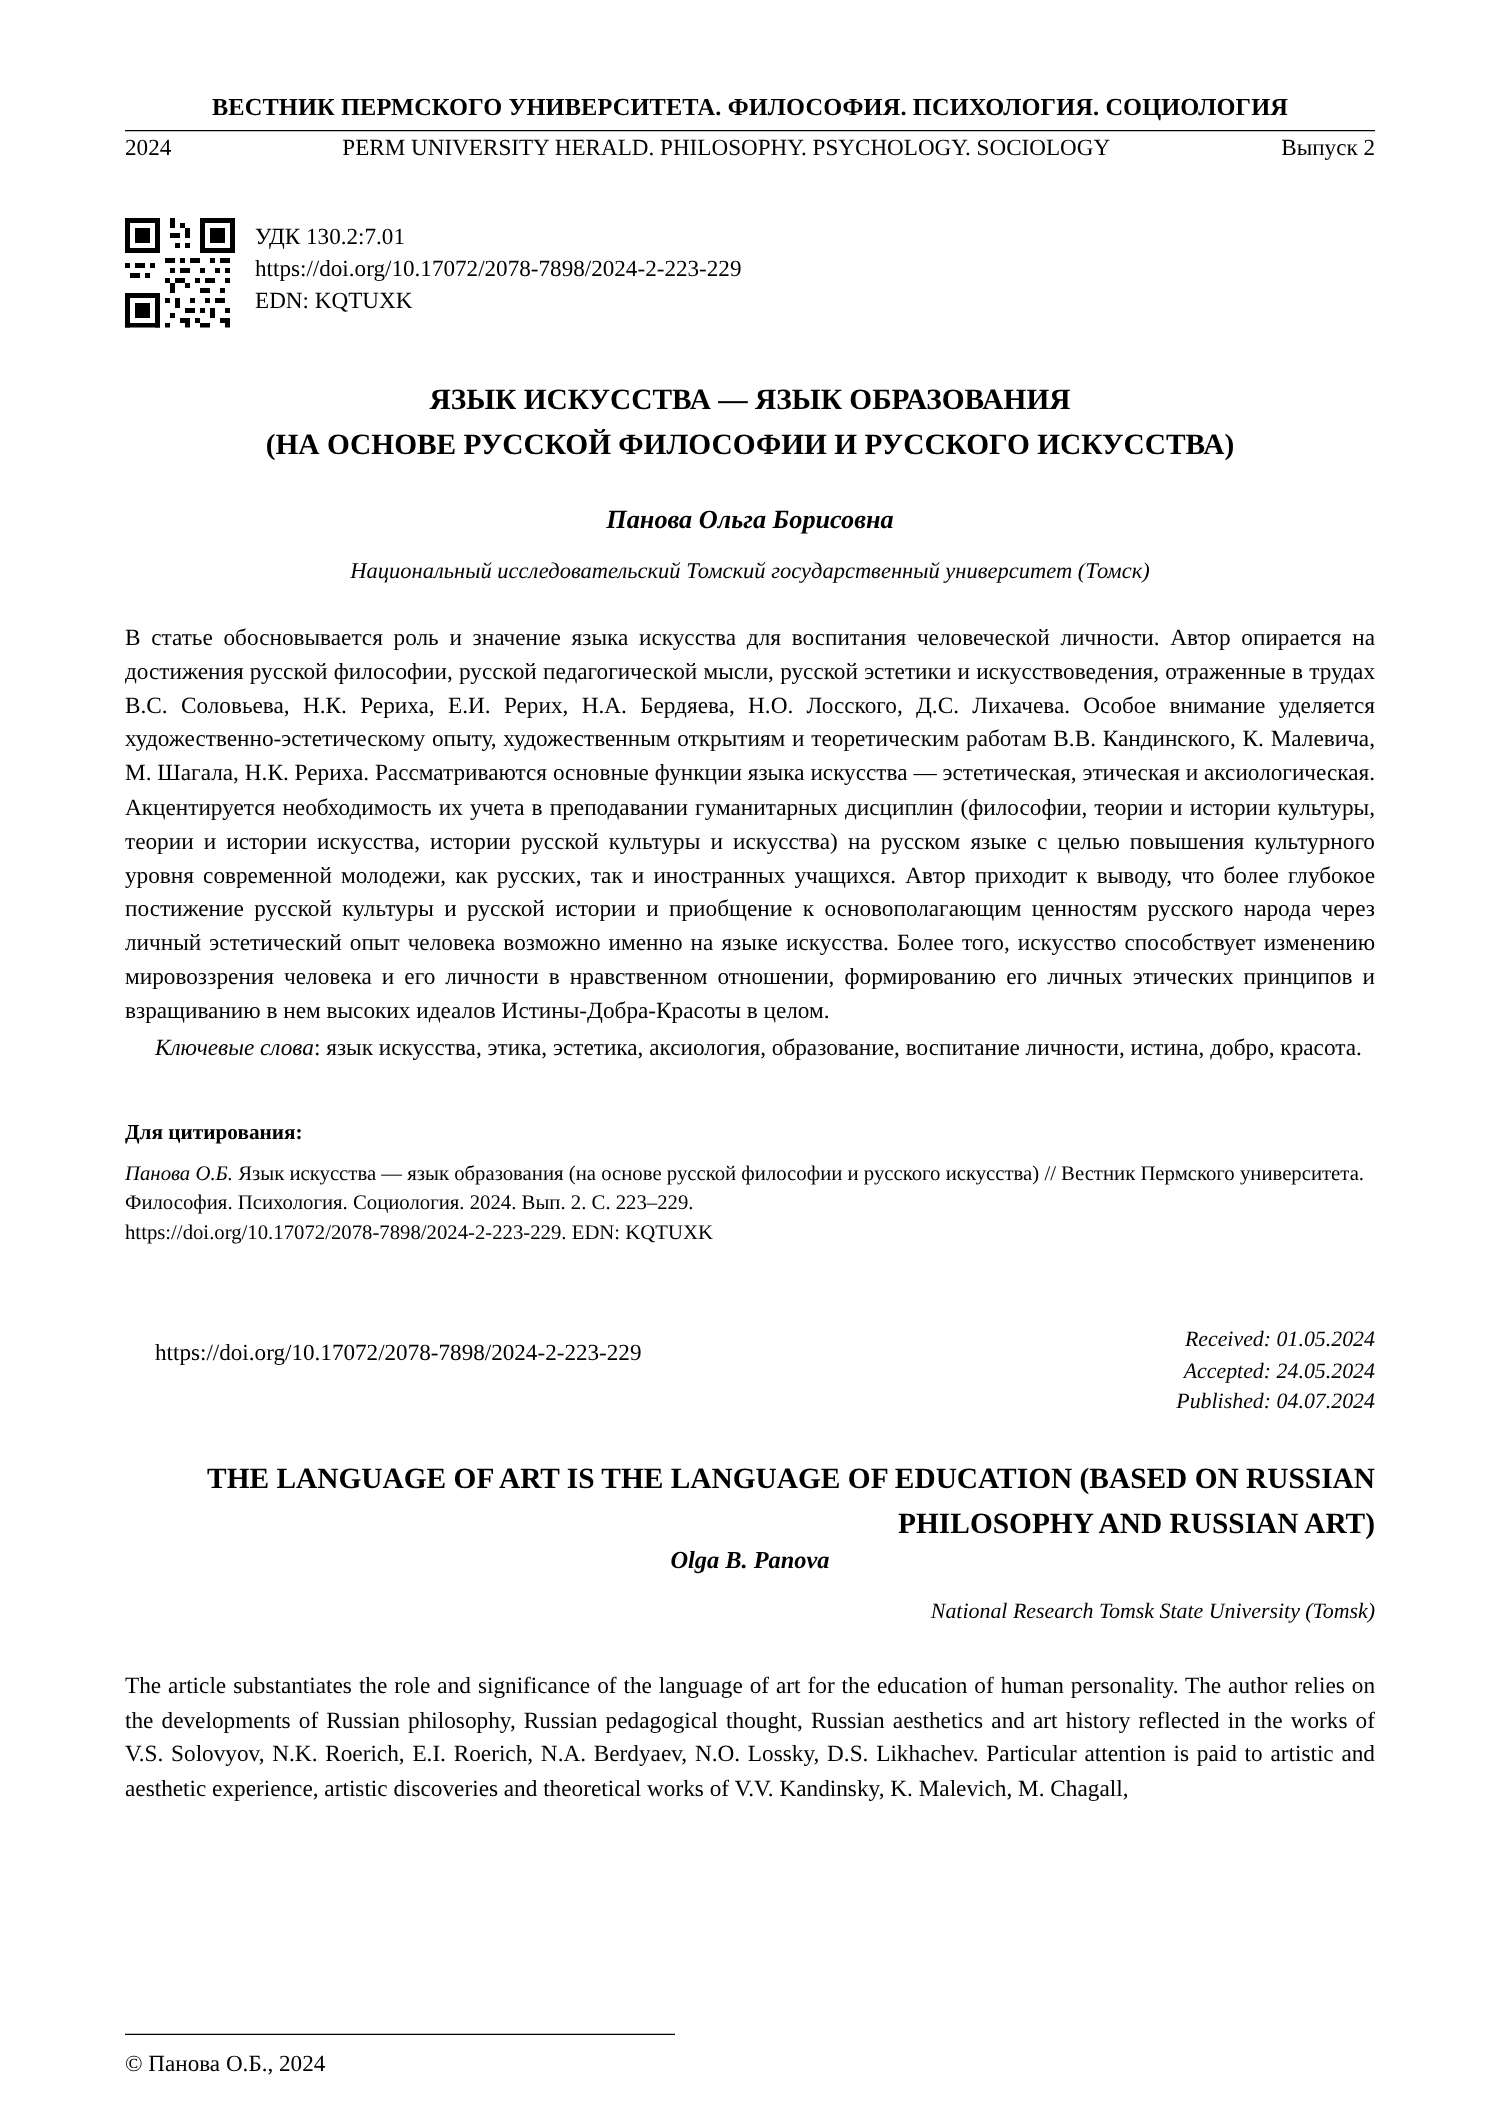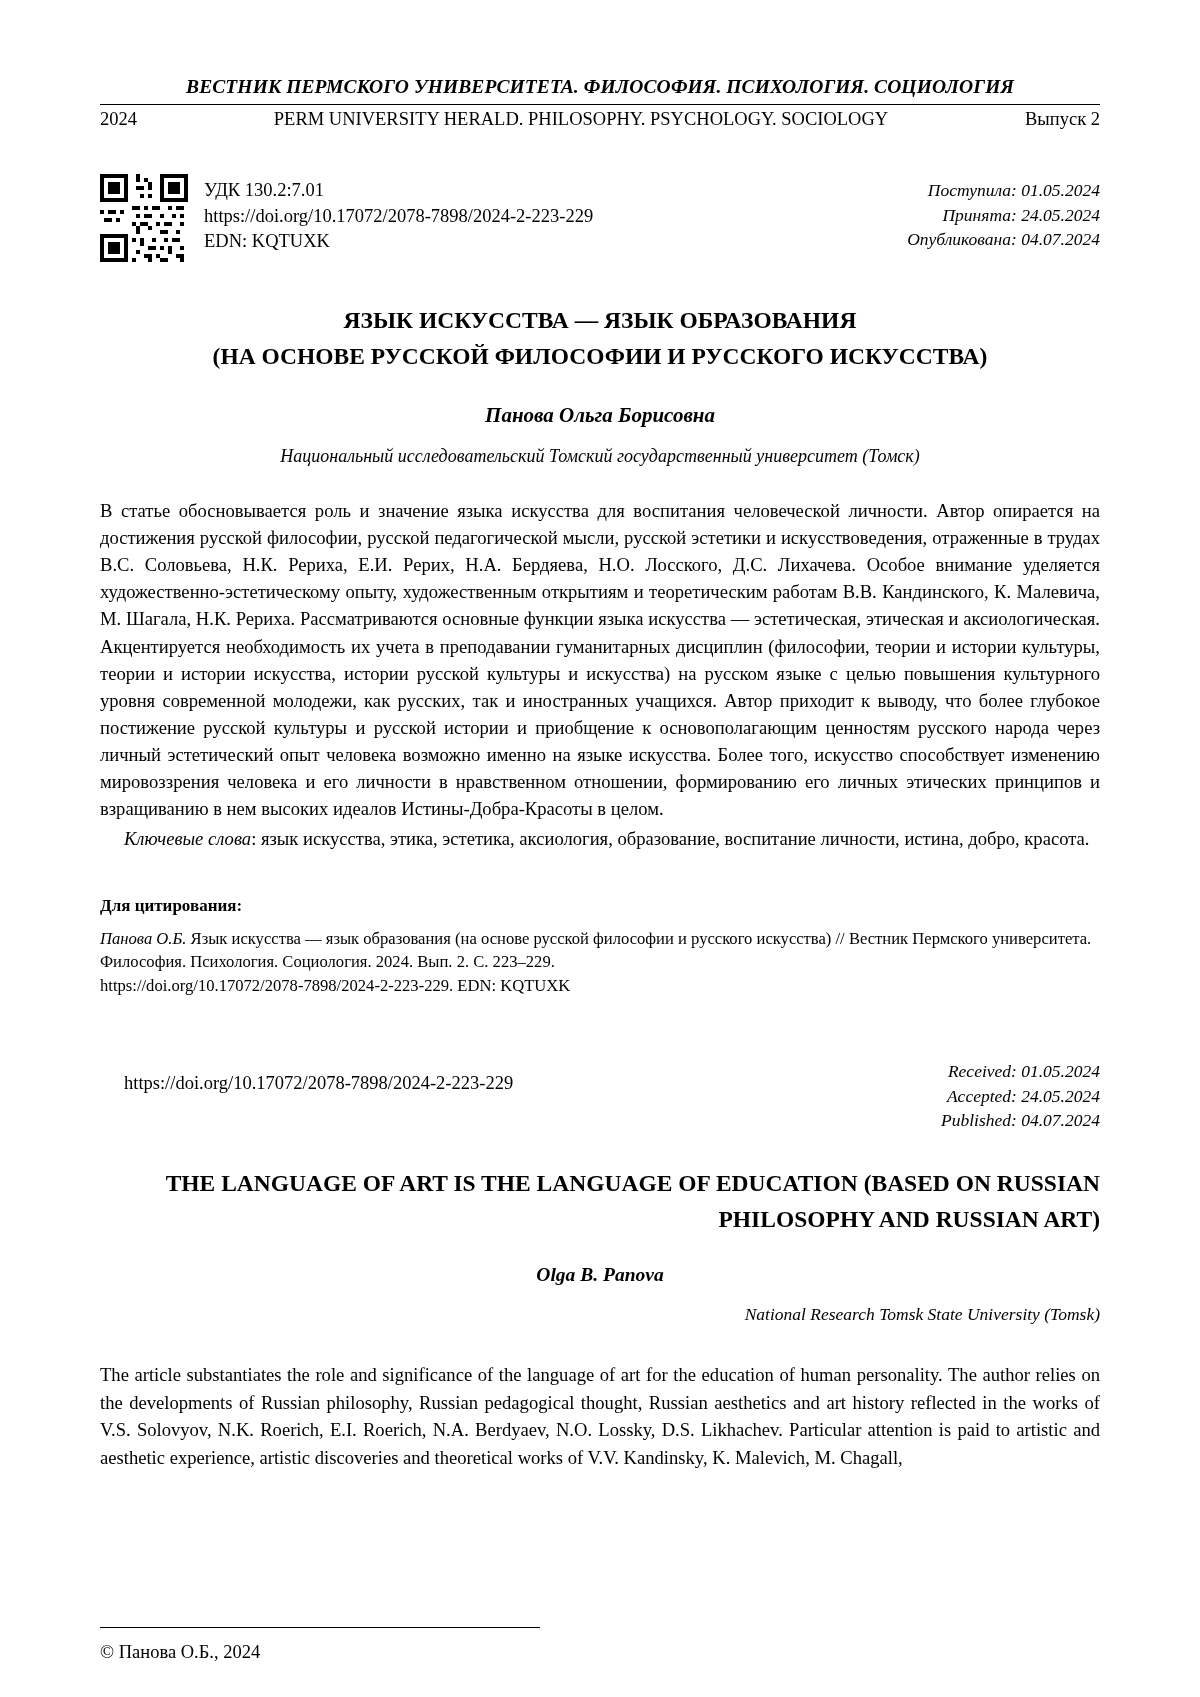--- a/index.html
+++ b/index.html
@@ -23,21 +23,20 @@
   }
 
   
   .journal-head {
     text-align: center;
     font-weight: bold;
     font-size: 19.5px;
     letter-spacing: 0.1px;
     margin: 16px 0 0 0;
     white-space: nowrap;
-    font-style: italic;
   }
   .head-rule {
     border: none;
     border-top: 1.6px solid #000;
     margin: 6px 0 2px 0;
   }
   .head-row {
     display: flex;
     align-items: baseline;
     justify-content: space-between;
@@ -156,21 +155,20 @@
     font-weight: bold;
     font-size: 23.5px;
     line-height: 1.55;
     margin-top: 32px;
   }
   .en-author {
     text-align: center;
     font-weight: bold;
     font-style: italic;
     font-size: 19.5px;
-    margin-top: 26px;
   }
   .en-affiliation {
     text-align: right;
     font-style: italic;
     font-size: 17.5px;
     margin-top: 18px;
   }
   .en-abstract {
     text-align: justify;
     font-size: 18.6px;
@@ -276,25 +274,20 @@
           <rect x="15" y="21" width="2" height="1"></rect>
             <rect x="20" y="21" width="1" height="1"></rect>
         </g>
       </svg>
     </div>
     <div class="meta-left">
       <div>УДК 130.2:7.01</div>
       <div>https://doi.org/10.17072/2078-7898/2024-2-223-229</div>
       <div>EDN: KQTUXK</div>
     </div>
-    <div class="meta-right">
-      <div>Поступила: 01.05.2024</div>
-      <div>Принята: 24.05.2024</div>
-      <div>Опубликована: 04.07.2024</div>
-    </div>
   </div>
 
   <div class="title">
     <span>ЯЗЫК ИСКУССТВА — ЯЗЫК ОБРАЗОВАНИЯ</span>
     <span class="line2">(НА ОСНОВЕ РУССКОЙ ФИЛОСОФИИ И РУССКОГО ИСКУССТВА)</span>
   </div>
 
   <div class="author">Панова Ольга Борисовна</div>
   <div class="affiliation">Национальный исследовательский Томский государственный университет (Томск)</div>
 

